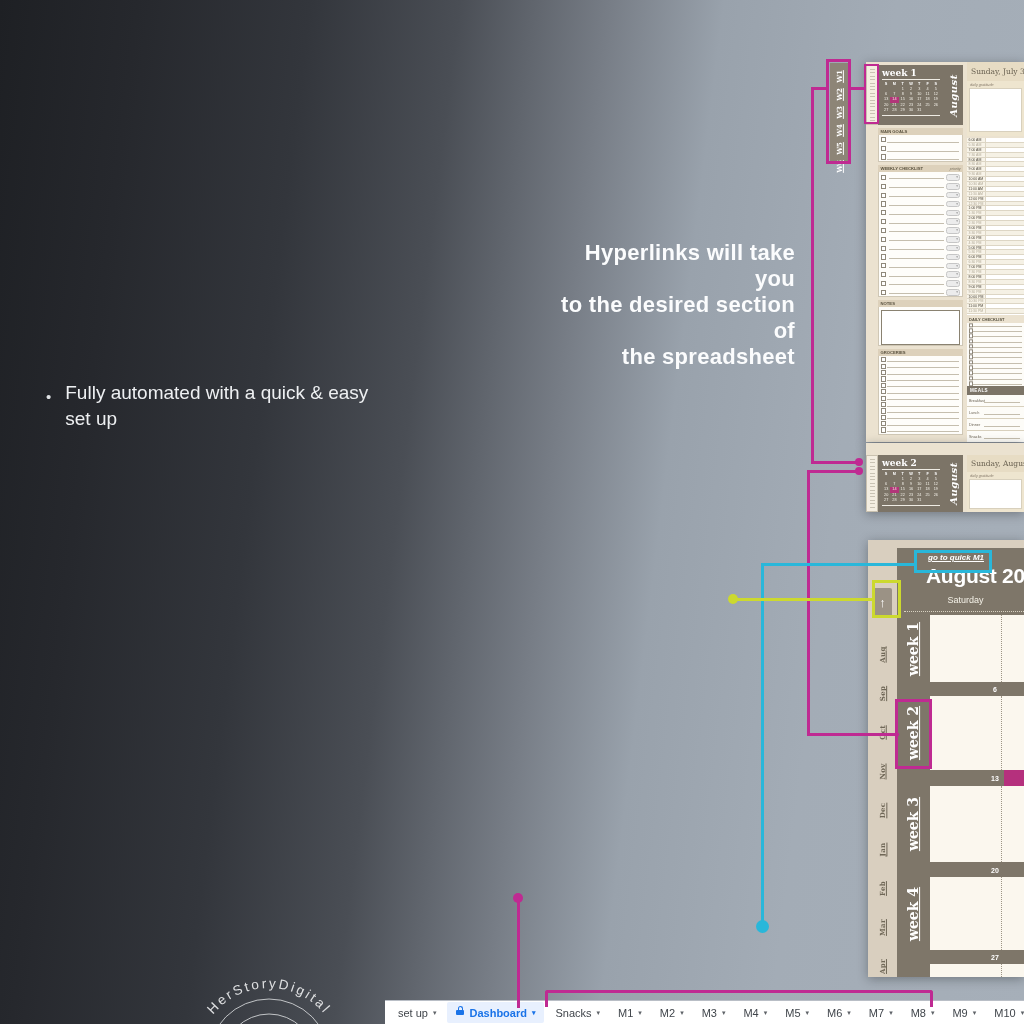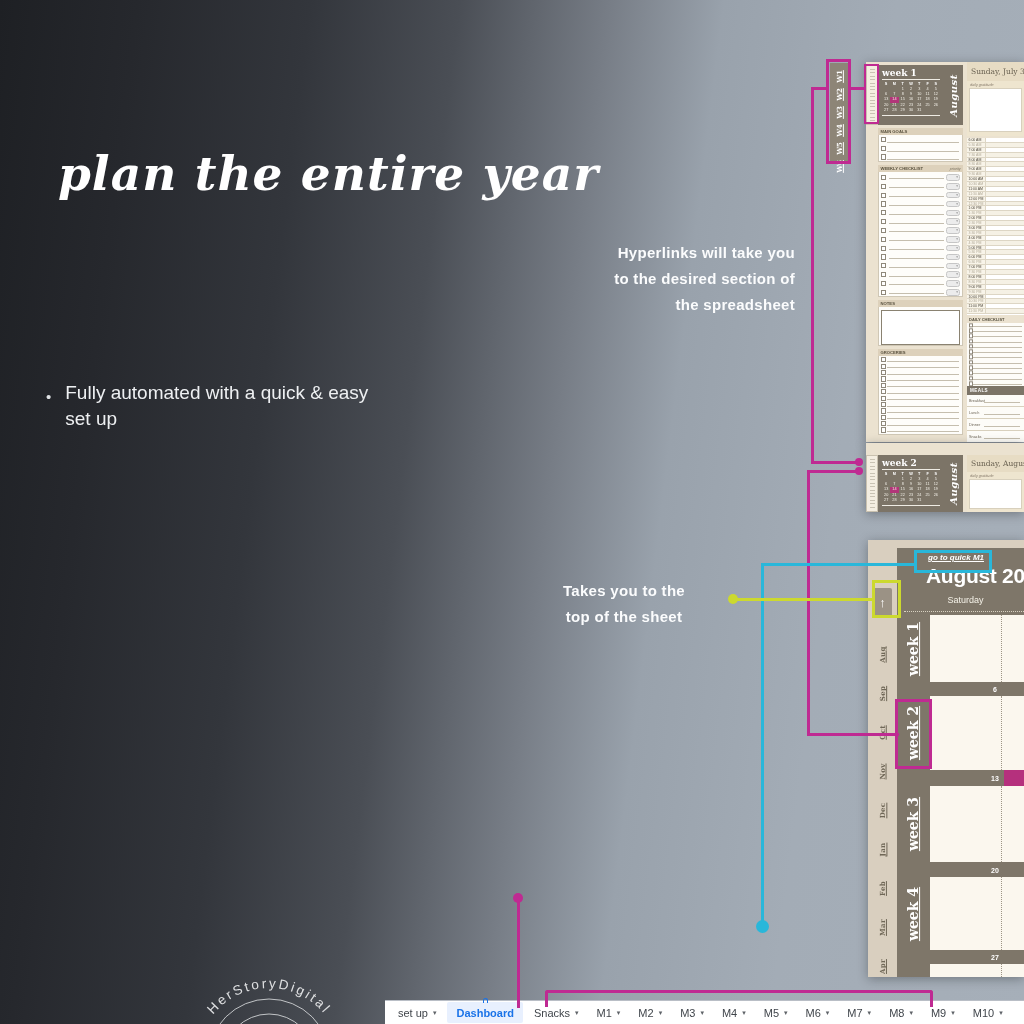--- a/index.html
+++ b/index.html
@@ -7,21 +7,21 @@
   .stage{position:relative;width:1024px;height:1024px;overflow:hidden;
     background:linear-gradient(97deg,#1e2024 0%,#26282d 12%,#33363c 27%,#4a4e55 40%,#777d86 53%,#99a2ac 63%,#a3acb6 78%,#a6afb9 100%);}
   .abs{position:absolute;}
   
   .title{left:58px;top:146px;font:italic 700 47px "DejaVu Serif",serif;color:#fff;letter-spacing:1px;}
   .bullets{left:46px;top:380px;width:430px;color:#eef0f2;}
   .bullet{display:flex;margin-bottom:30px;}
   .b-text{font-size:19px;line-height:34px;white-space:pre-line;font-weight:400;}
   .bullet.tight .b-text{line-height:26px;}
   .bullet::before{content:"•";font-size:15px;line-height:34px;margin-right:14px;color:#dfe2e5;}
-  .note{color:#fbfcfd;font-weight:700;letter-spacing:.3px;font-size:15px;line-height:26px;white-space:pre-line;}
+  .note{color:#fbfcfd;font-weight:700;letter-spacing:.3px;font-size:22px;line-height:26px;white-space:pre-line;}
   .n-hyper{left:553px;top:240px;width:242px;text-align:right;}
   .n-top{left:538px;top:578px;width:172px;text-align:center;}
   .n-monthly{left:428px;top:855px;}
   .n-daily{left:616px;top:944px;width:202px;text-align:center;}
   
   .ln{position:absolute;z-index:20;}
   .mag{background:#bf2a92;}
   .cyn{background:#29b7da;}
   .yel{background:#ccd92e;}
   .rect{position:absolute;z-index:21;background:transparent;}
@@ -114,46 +114,43 @@
   .m-cells::after{content:"";position:absolute;left:71px;top:0;bottom:0;border-left:1px dotted #9d9585;}
   .m-band{position:absolute;left:29px;right:0;}
   .m-band .num{position:absolute;left:88px;top:50%;transform:translateY(-50%);
     font:700 7px "Liberation Sans";color:#fff;width:20px;text-align:center;}
   .m-band .magbar{position:absolute;right:0;top:0;bottom:0;width:20px;background:#b5307d;}
   
   .tabbar{left:385px;top:1000px;width:639px;height:24px;background:#fff;border-top:1px solid #b9bec6;
     display:flex;align-items:stretch;padding-left:4px;z-index:8;}
   .sheet-tab{display:flex;align-items:center;gap:5px;padding:0 9px;font-size:11px;color:#40454b;white-space:nowrap;}
   .sheet-tab .caret{font-size:7px;color:#5f6368;margin-top:1px;}
-  .sheet-tab.active{background:#e8f0fe;color:#1a73e8;font-weight:700;margin:1px 2px;border-radius:2px;flex-direction:column;}
+  .sheet-tab.active{background:#e8f0fe;color:#1a73e8;font-weight:700;margin:1px 2px;border-radius:2px;}
   .sheet-tab.active .caret{color:#1a73e8;}
   .lock{width:8px;height:5.5px;background:#1a73e8;border-radius:1px;position:relative;display:inline-block;}
   .lock::before{content:"";position:absolute;left:1.4px;top:-3.6px;width:3.4px;height:3.4px;
     border:1.2px solid #1a73e8;border-bottom:none;border-radius:2.5px 2.5px 0 0;}
   
   .wm{left:183px;top:936px;width:172px;height:88px;z-index:4;opacity:.9;}
 </style>
 </head>
 <body>
 
 <div class="stage">
 
-  <div class="abs title">plan the entire year</div>
   <div class="abs bullets">
     <div class="bullet tight">
         <span class="b-text">Fully automated with a quick &amp; easy
 set up</span>
       </div>
   </div>
 
   <div class="abs note n-hyper">Hyperlinks will take you
 to the desired section of
 the spreadsheet</div>
-  <div class="abs note n-top">Takes you to the
-top of the sheet</div>
 
   <div class="abs wstrip">
       <div class="wtab"><span class="t">W1</span></div>
       <div class="wtab"><span class="t">W2</span></div>
       <div class="wtab"><span class="t">W3</span></div>
       <div class="wtab"><span class="t">W4</span></div>
       <div class="wtab"><span class="t">W5</span></div>
       <div class="wtab"><span class="t">W6</span></div>
     </div>
 

